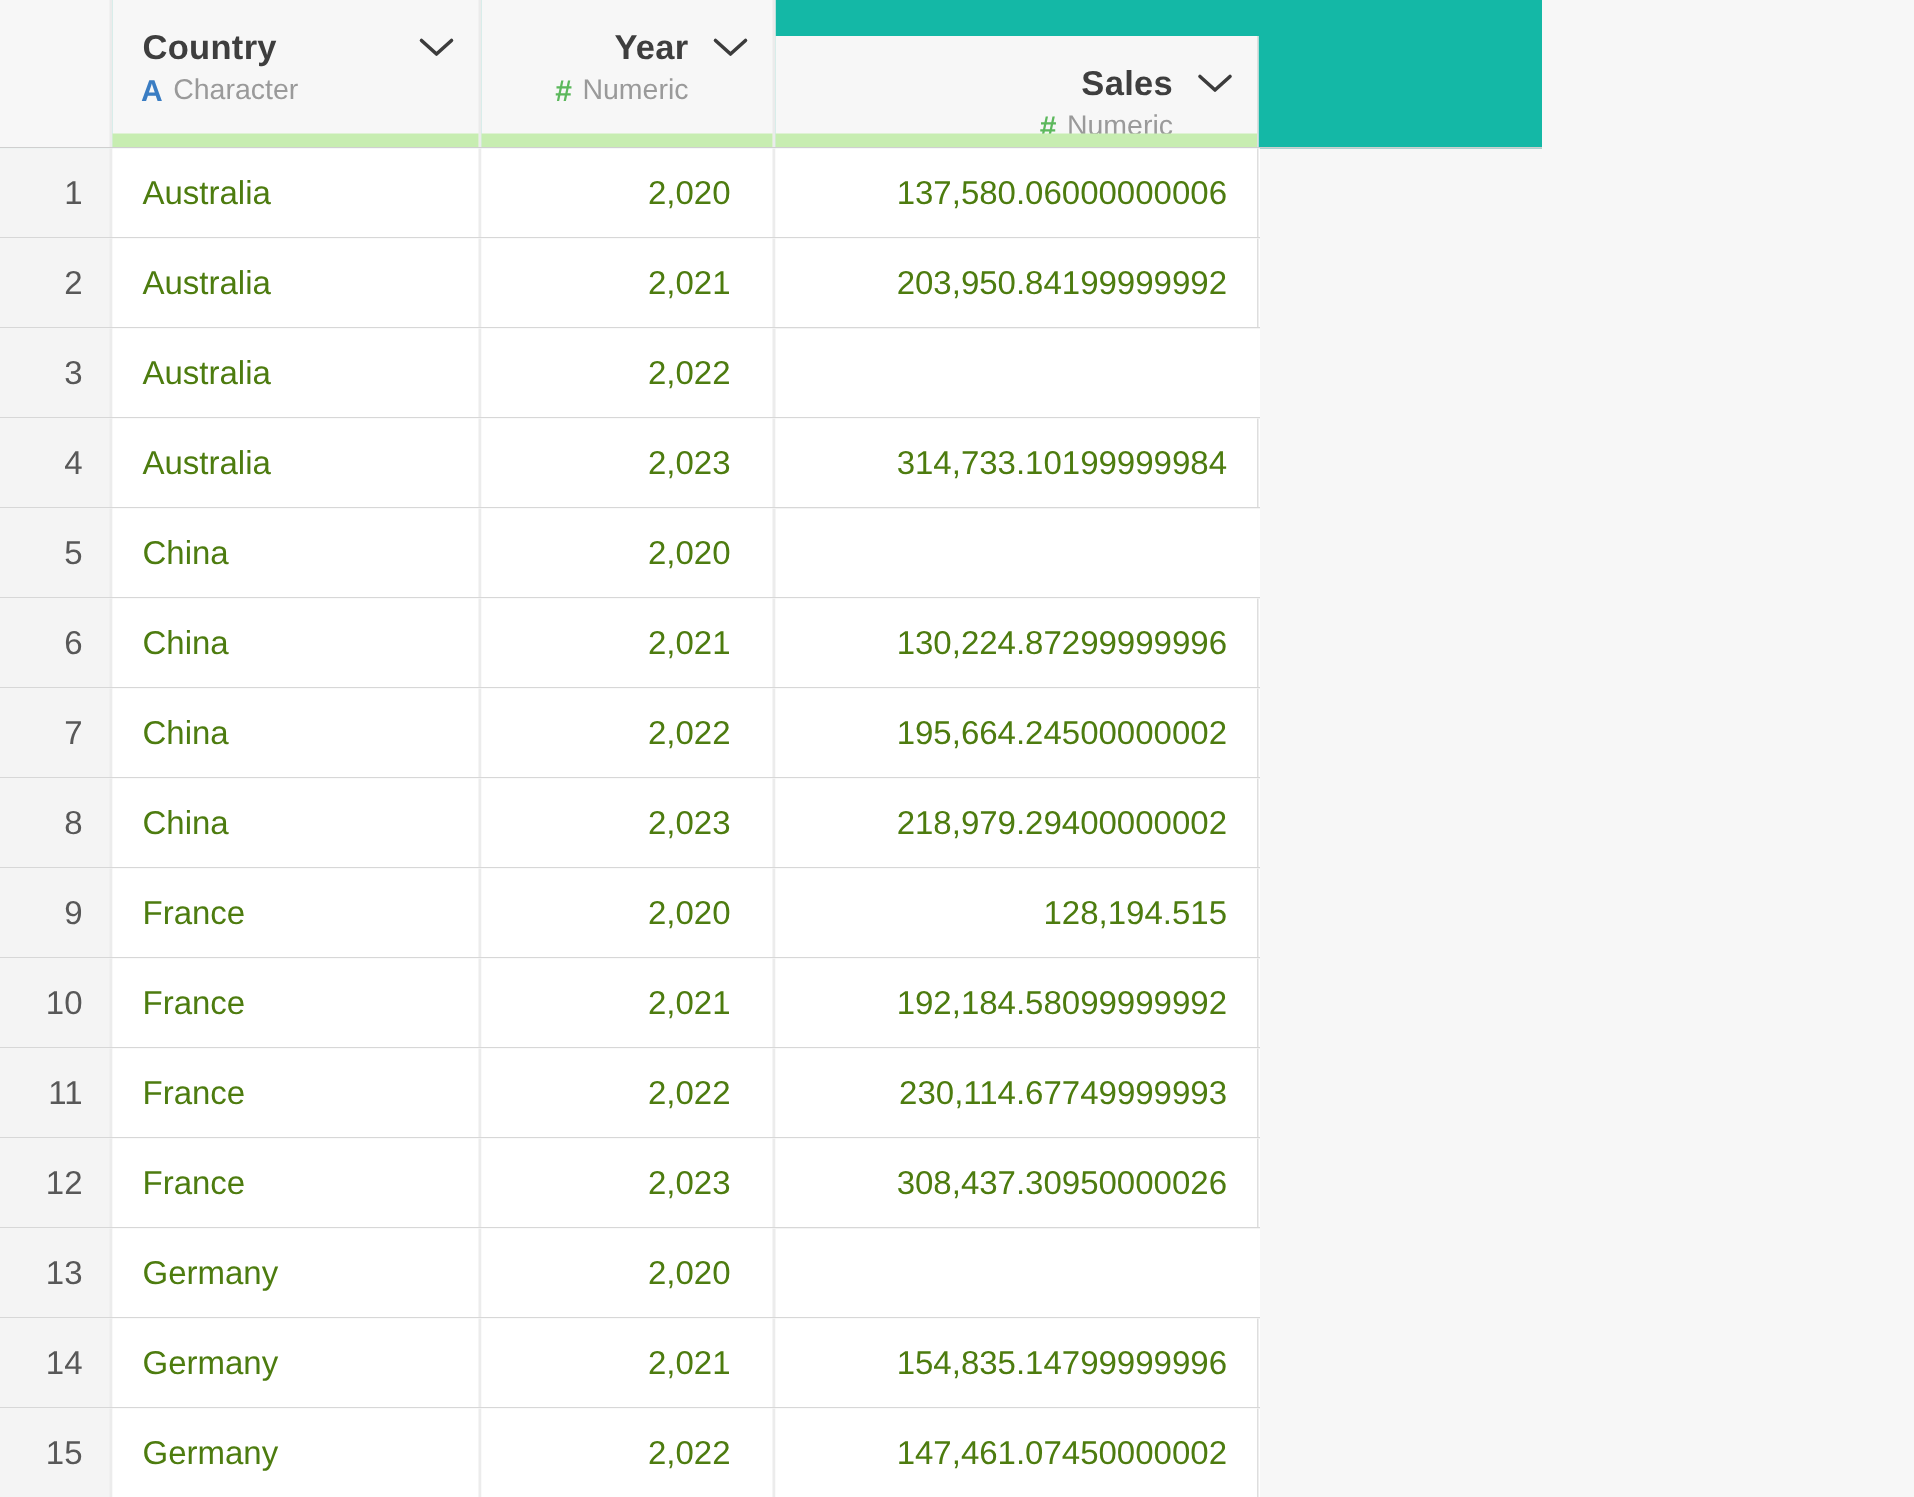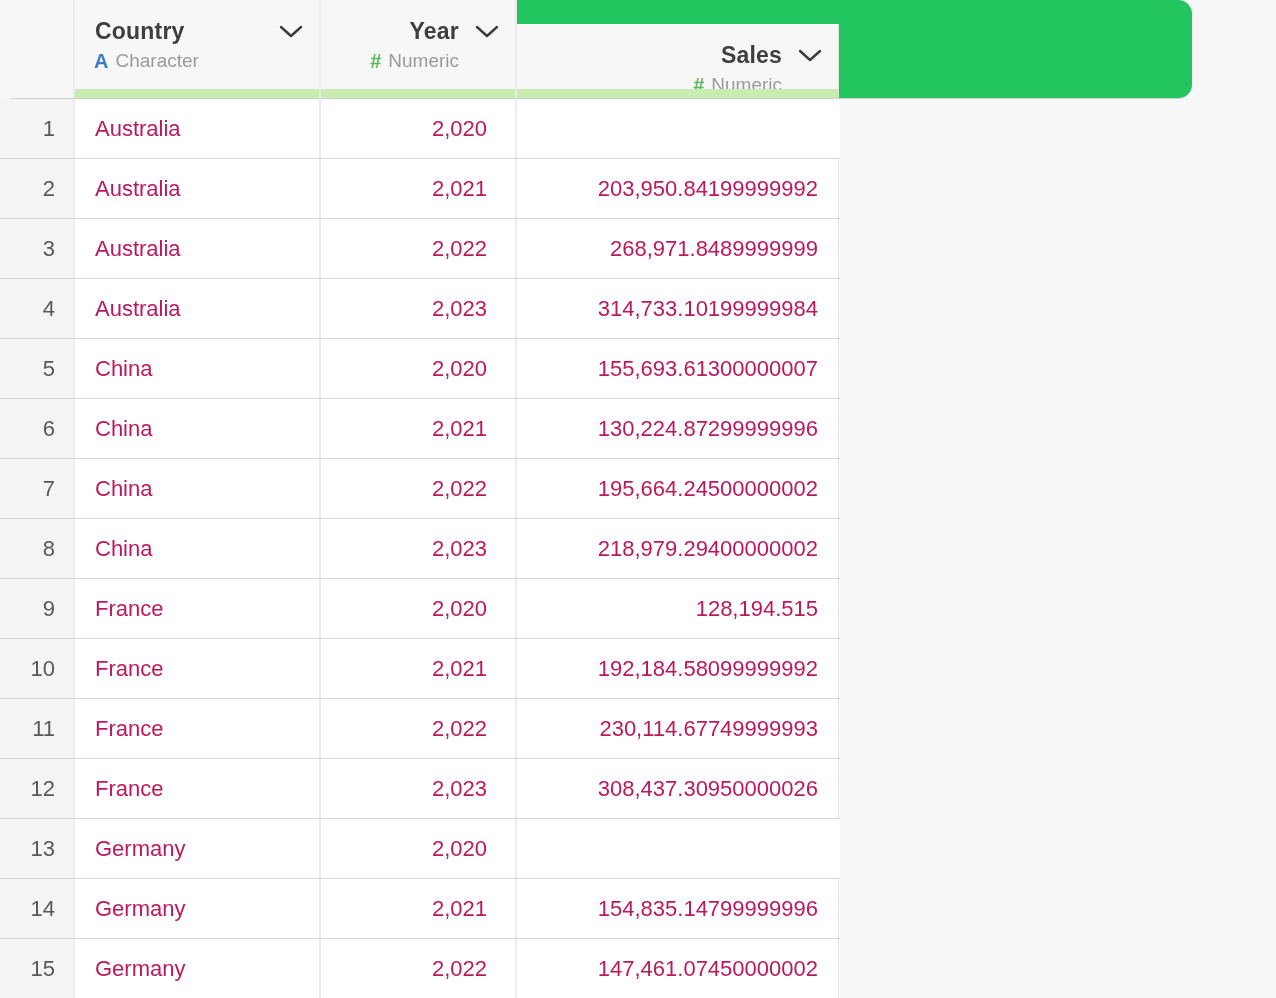--- a/index.html
+++ b/index.html
@@ -4,24 +4,23 @@
 <style>
   html,body{margin:0;padding:0;}
   body{
     width:1276px;height:998px;overflow:hidden;
     background:#f7f7f7;
     font-family:"Liberation Sans", sans-serif;
     -webkit-font-smoothing:antialiased;
   }
   
   .header-strip{
-    width:1192px;height:98px;
-    background:#22c55e;
+    width:1028px;height:98px;
+    background:#14b8a6;
     border-bottom:1px solid #cfcfcf;
-    border-radius:14px;
   }
   .header-table{display:flex;width:840px;height:98px;}
   .hcell{position:relative;box-sizing:border-box;background:#f7f7f7;border-right:2px solid #ebebeb;}
   .hcell.numcol{width:75px;}
   .hcell.country{width:246px;}
   .hcell.year{width:196px;}
   .hcell.sales{width:322px;border-right:1px solid #dedede;margin-top:24px;}
   .h-title-row{display:flex;align-items:center;height:32px;margin-top:15px;}
   .h-title{font-size:23px;font-weight:bold;color:#3e3e3e;letter-spacing:0.2px;}
   .country .h-title-row{padding-left:20px;justify-content:flex-start;}
@@ -31,21 +30,21 @@
   .country .h-type-row{padding-left:19px;justify-content:flex-start;}
   .year .h-type-row,.sales .h-type-row{justify-content:flex-end;padding-right:56px;}
   .type-icon{font-weight:bold;font-size:20px;margin-right:7px;line-height:1;}
   .type-icon.char{color:#3a7dc3;}
   .type-icon.numt{color:#5cb85c;}
   .green-bar{position:absolute;left:0;right:0;bottom:0;height:9px;background:#c7edb1;}
   
   .body-table{width:840px;background:#f7f7f7;}
   .row{display:flex;width:840px;height:60px;box-sizing:border-box;border-bottom:1px solid #d7d7d7;background:#ffffff;}
   .cell{box-sizing:border-box;display:flex;align-items:center;height:100%;
-        font-size:22px;color:#be185d;border-right:2px solid #ececec;background:#ffffff;}
+        font-size:22px;color:#4d7c0f;border-right:2px solid #ececec;background:#ffffff;}
   .cell.numcol{width:75px;background:#f4f4f4;justify-content:flex-end;padding-right:18px;color:#585858;}
   .cell.country{width:246px;padding-left:20px;}
   .cell.year{width:196px;justify-content:flex-end;padding-right:28px;}
   .cell.sales{width:322px;justify-content:flex-end;padding-right:20px;border-right:1px solid #dedede;}
 </style>
 </head>
 <body>
 
 <div class="header-strip">
   <div class="header-table">
@@ -102,48 +101,47 @@
 
   </div>
 </div>
 
 <div class="body-table">
 
   <div class="row">
     <div class="cell numcol">1</div>
     <div class="cell country">Australia</div>
     <div class="cell year">2,020</div>
+    <div class="cell sales">137,580.06000000006</div>
   </div>
 
   <div class="row">
     <div class="cell numcol">2</div>
     <div class="cell country">Australia</div>
     <div class="cell year">2,021</div>
     <div class="cell sales">203,950.84199999992</div>
   </div>
 
   <div class="row">
     <div class="cell numcol">3</div>
     <div class="cell country">Australia</div>
     <div class="cell year">2,022</div>
-    <div class="cell sales">268,971.8489999999</div>
   </div>
 
   <div class="row">
     <div class="cell numcol">4</div>
     <div class="cell country">Australia</div>
     <div class="cell year">2,023</div>
     <div class="cell sales">314,733.10199999984</div>
   </div>
 
   <div class="row">
     <div class="cell numcol">5</div>
     <div class="cell country">China</div>
     <div class="cell year">2,020</div>
-    <div class="cell sales">155,693.61300000007</div>
   </div>
 
   <div class="row">
     <div class="cell numcol">6</div>
     <div class="cell country">China</div>
     <div class="cell year">2,021</div>
     <div class="cell sales">130,224.87299999996</div>
   </div>
 
   <div class="row">

